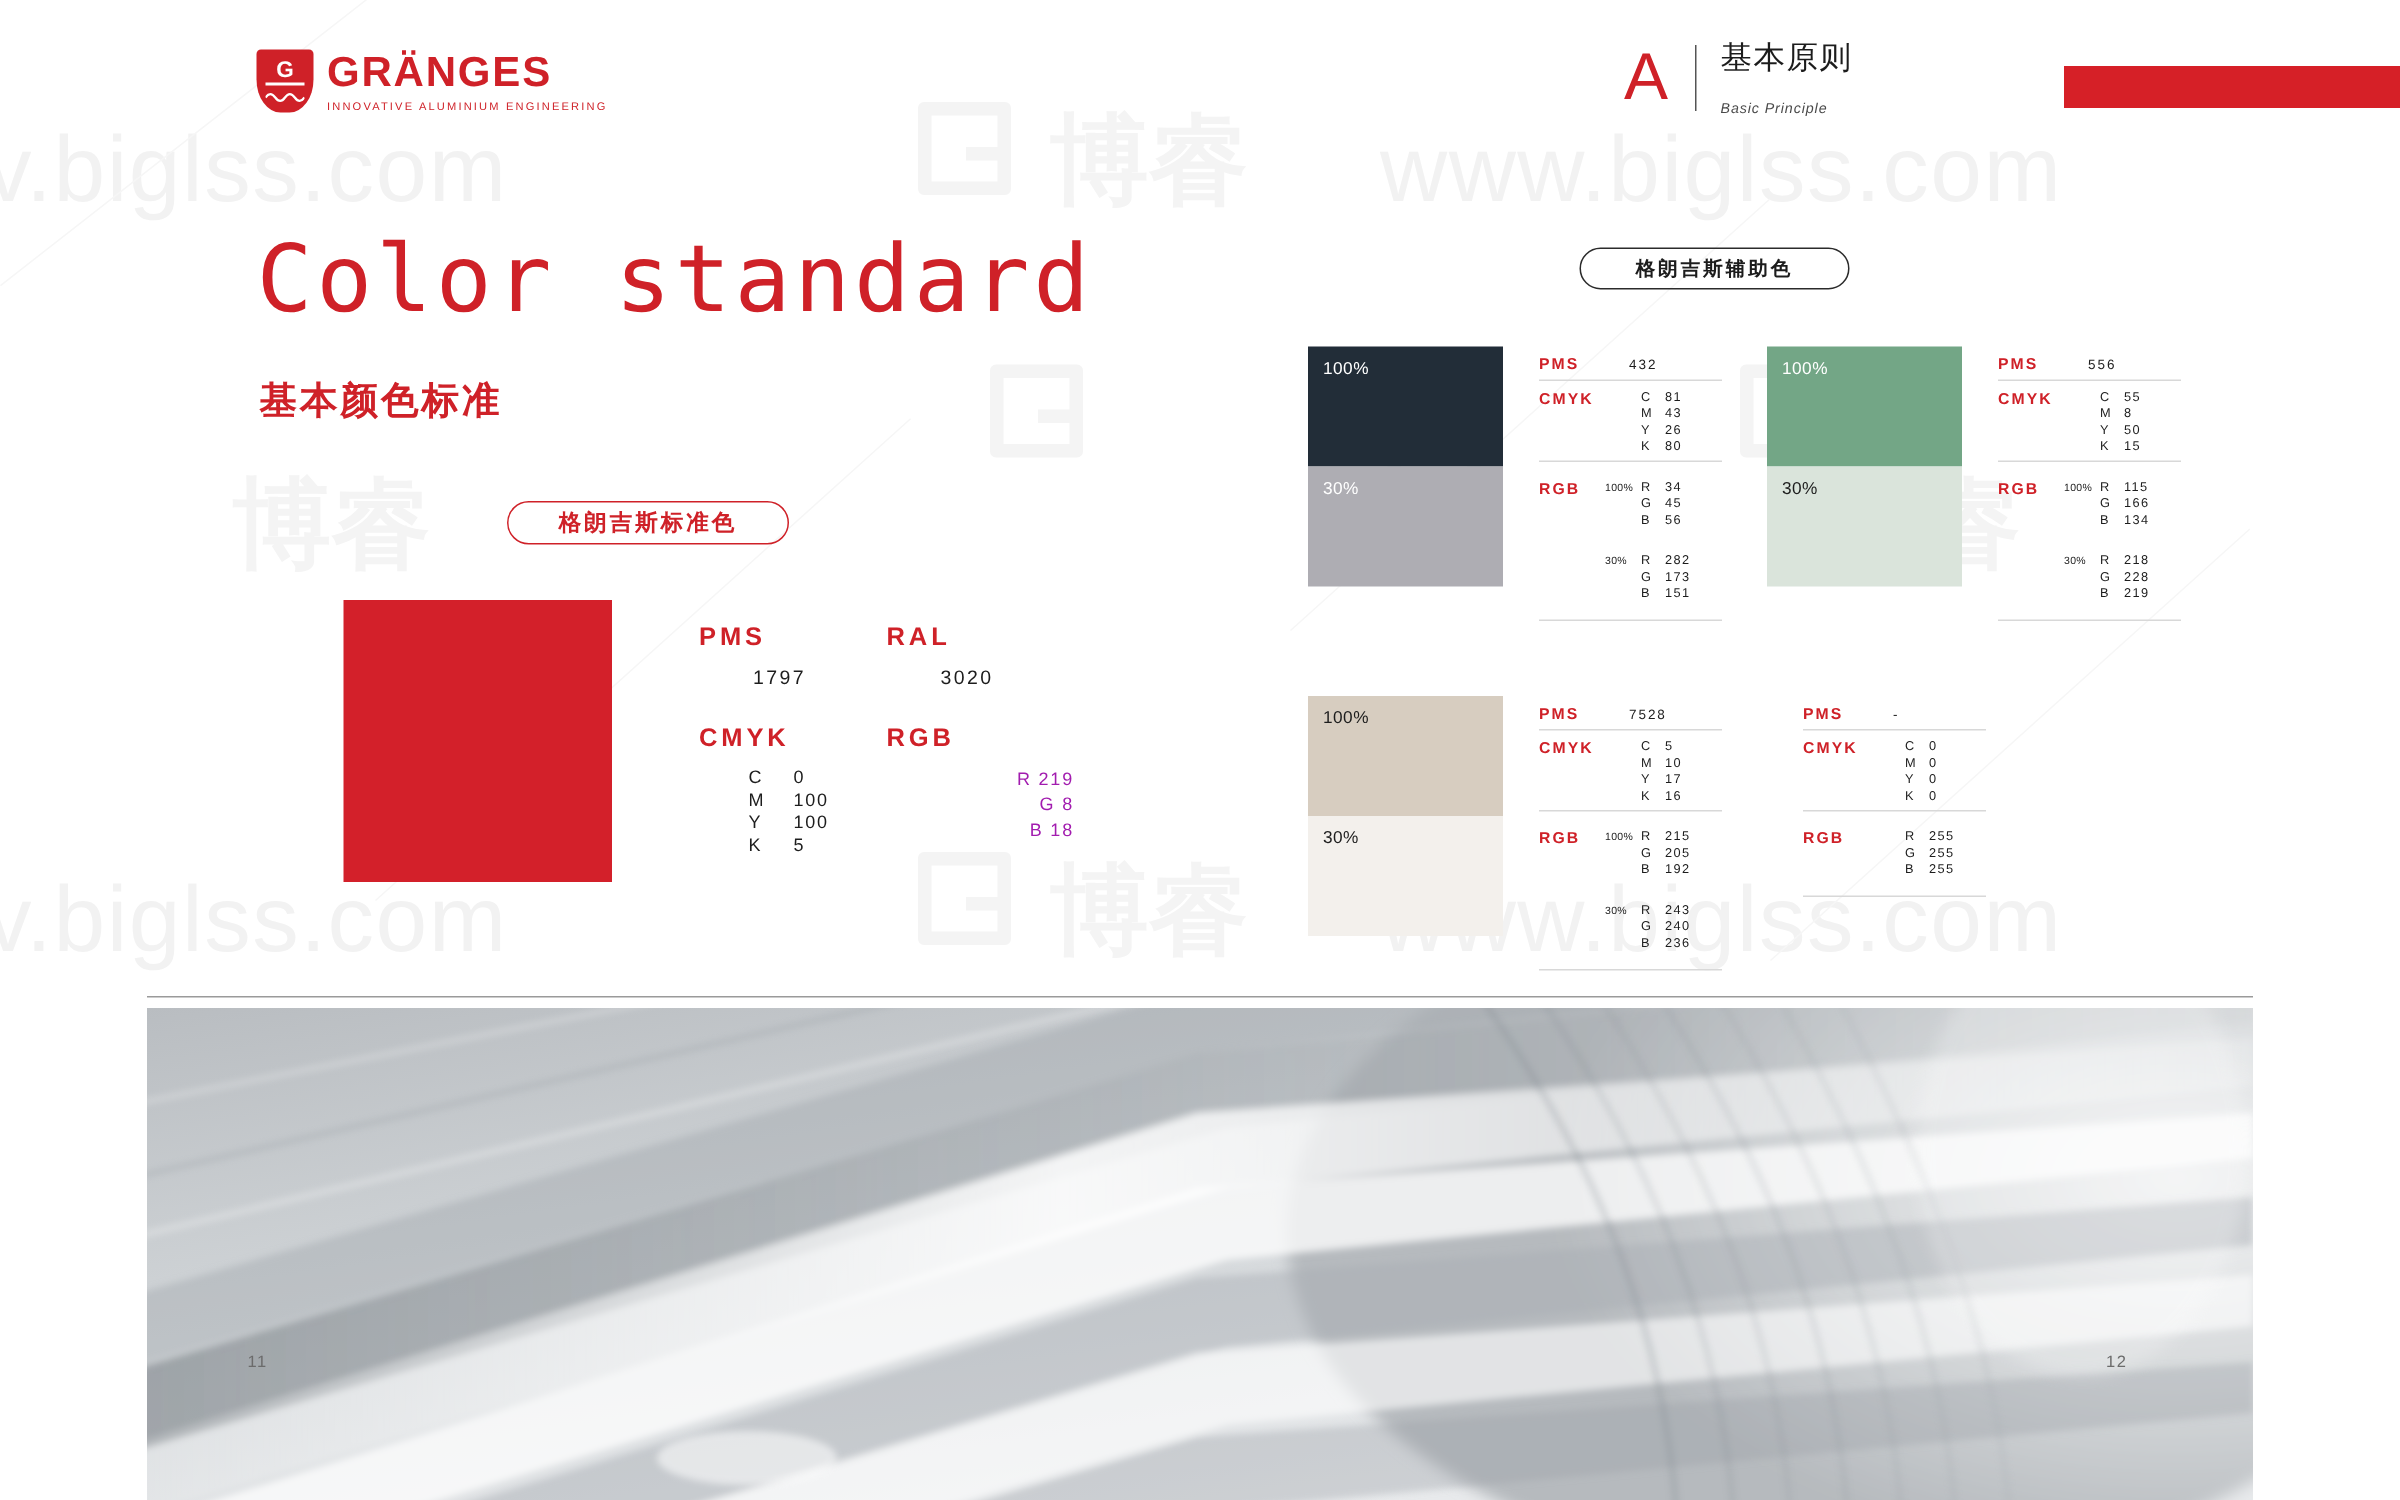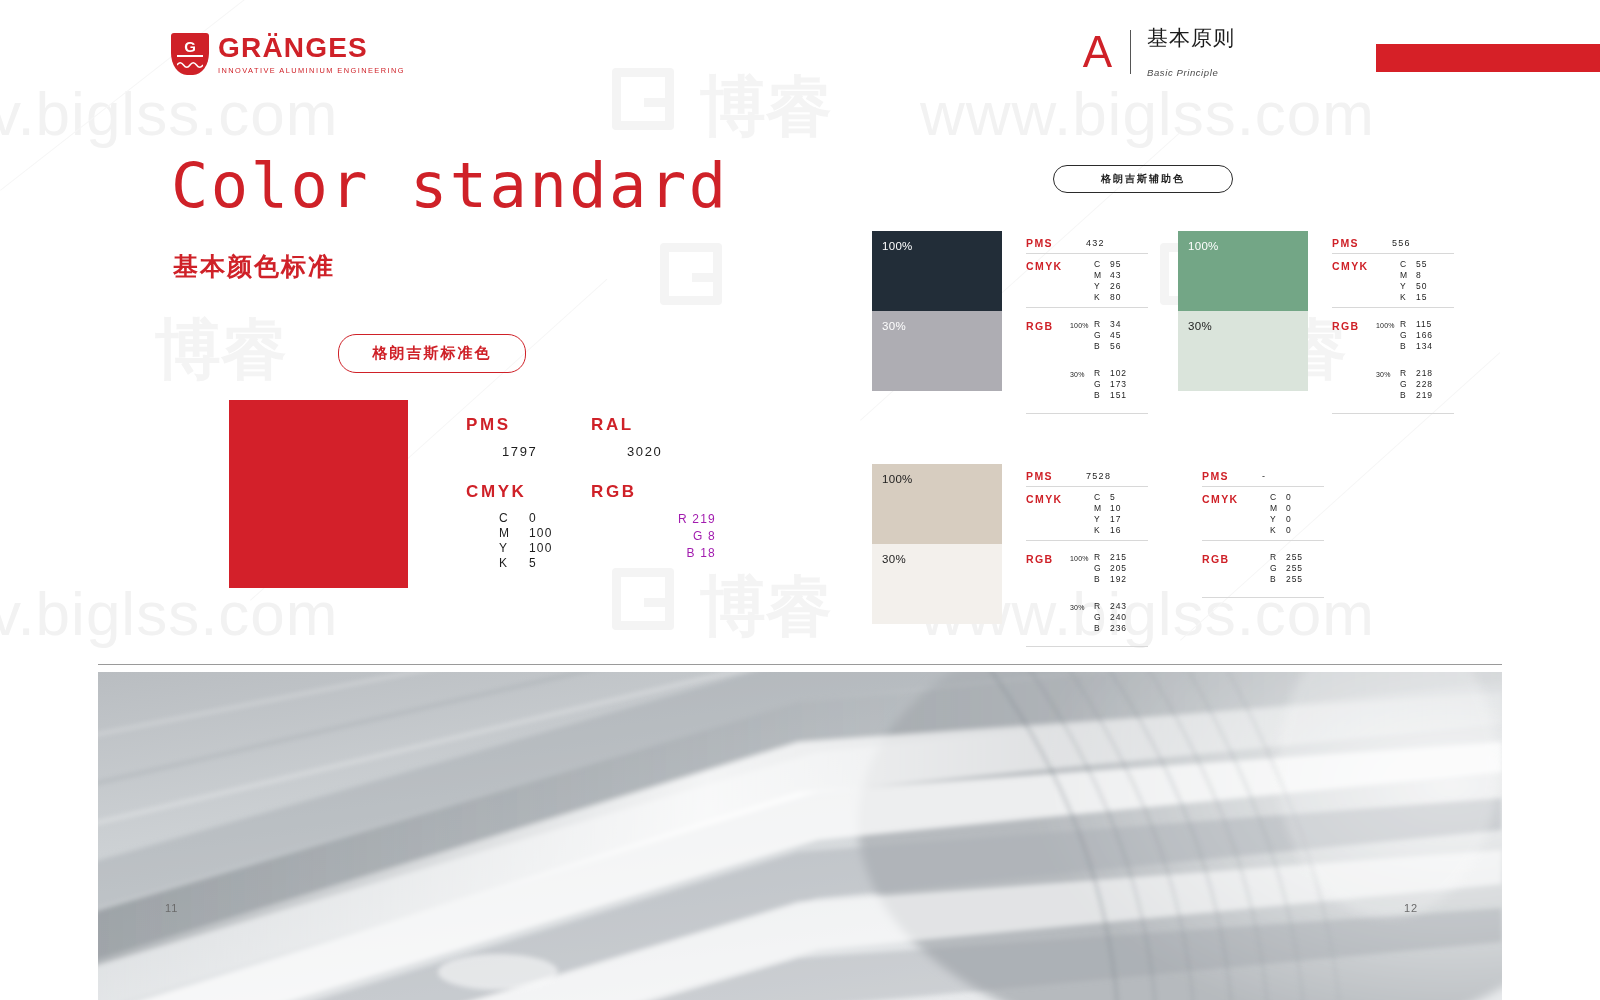--- a/index.html
+++ b/index.html
@@ -127,28 +127,28 @@
   }
 
   
   .badge{
     position:absolute; z-index:20;
     display:inline-flex; align-items:center; justify-content:center;
     border-radius:18px; white-space:nowrap;
     font-family:"DejaVu Sans", sans-serif;
   }
   .badge-red{
-    left:338px; top:334px; width:188px; height:39px;
+    left:338px; top:334px; width:188px; height:29px;
     border:1.4px solid #cf2128; color:#cf2128;
     font-size:15px; font-weight:bold; letter-spacing:2px;
   }
   .badge-dark{
     left:1053px; top:165px; width:180px; height:28px;
     border:1.4px solid #2b2b2b; color:#1c1c1c;
-    font-size:10px; font-weight:bold; letter-spacing:2px;
+    font-size:13px; font-weight:bold; letter-spacing:2px;
   }
 
   
   .primary-swatch{
     position:absolute; left:229px; top:400px; width:179px; height:188px;
     z-index:20;
   }
   .primary-specs{
     position:absolute; left:466px; top:415px; width:250px; z-index:20;
   }
@@ -357,21 +357,21 @@
           <div class="tr line">
             <div class="th">PMS</div>
             <div class="tpms">432</div>
           </div>
           <div class="tr line">
             <div class="th">CMYK</div>
             <div class="tpct"></div>
             <div class="tvals">
               <div class="kv">
                 <span class="k">C</span>
-                <span class="v">95</span>
+                <span class="v">81</span>
               </div>
               <div class="kv">
                 <span class="k">M</span>
                 <span class="v">43</span>
               </div>
               <div class="kv">
                 <span class="k">Y</span>
                 <span class="v">26</span>
               </div>
               <div class="kv">
@@ -397,21 +397,21 @@
                 <span class="v">56</span>
               </div>
             </div>
           </div>
           <div class="tr" style="padding-top: 12px;">
             <div class="th"></div>
             <div class="tpct">30%</div>
             <div class="tvals">
               <div class="kv">
                 <span class="k">R</span>
-                <span class="v">102</span>
+                <span class="v">282</span>
               </div>
               <div class="kv">
                 <span class="k">G</span>
                 <span class="v">173</span>
               </div>
               <div class="kv">
                 <span class="k">B</span>
                 <span class="v">151</span>
               </div>
             </div>

